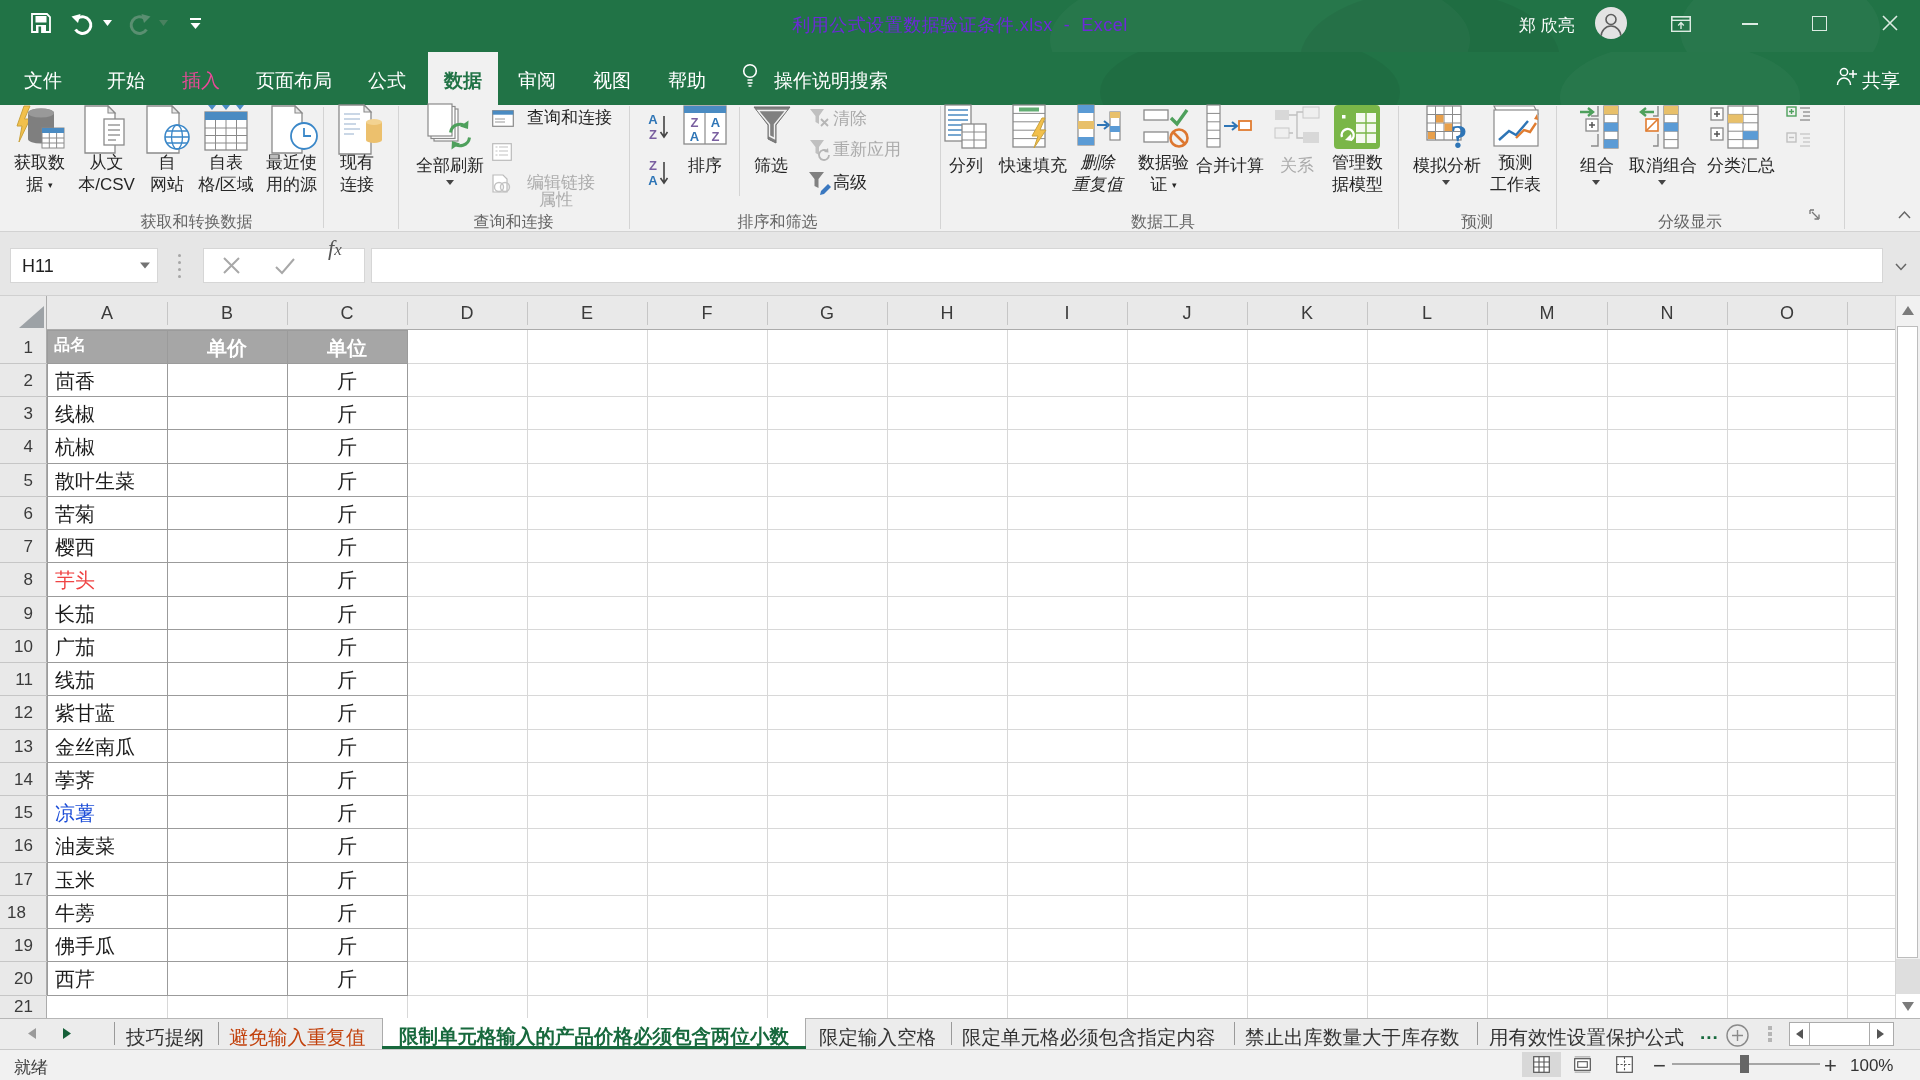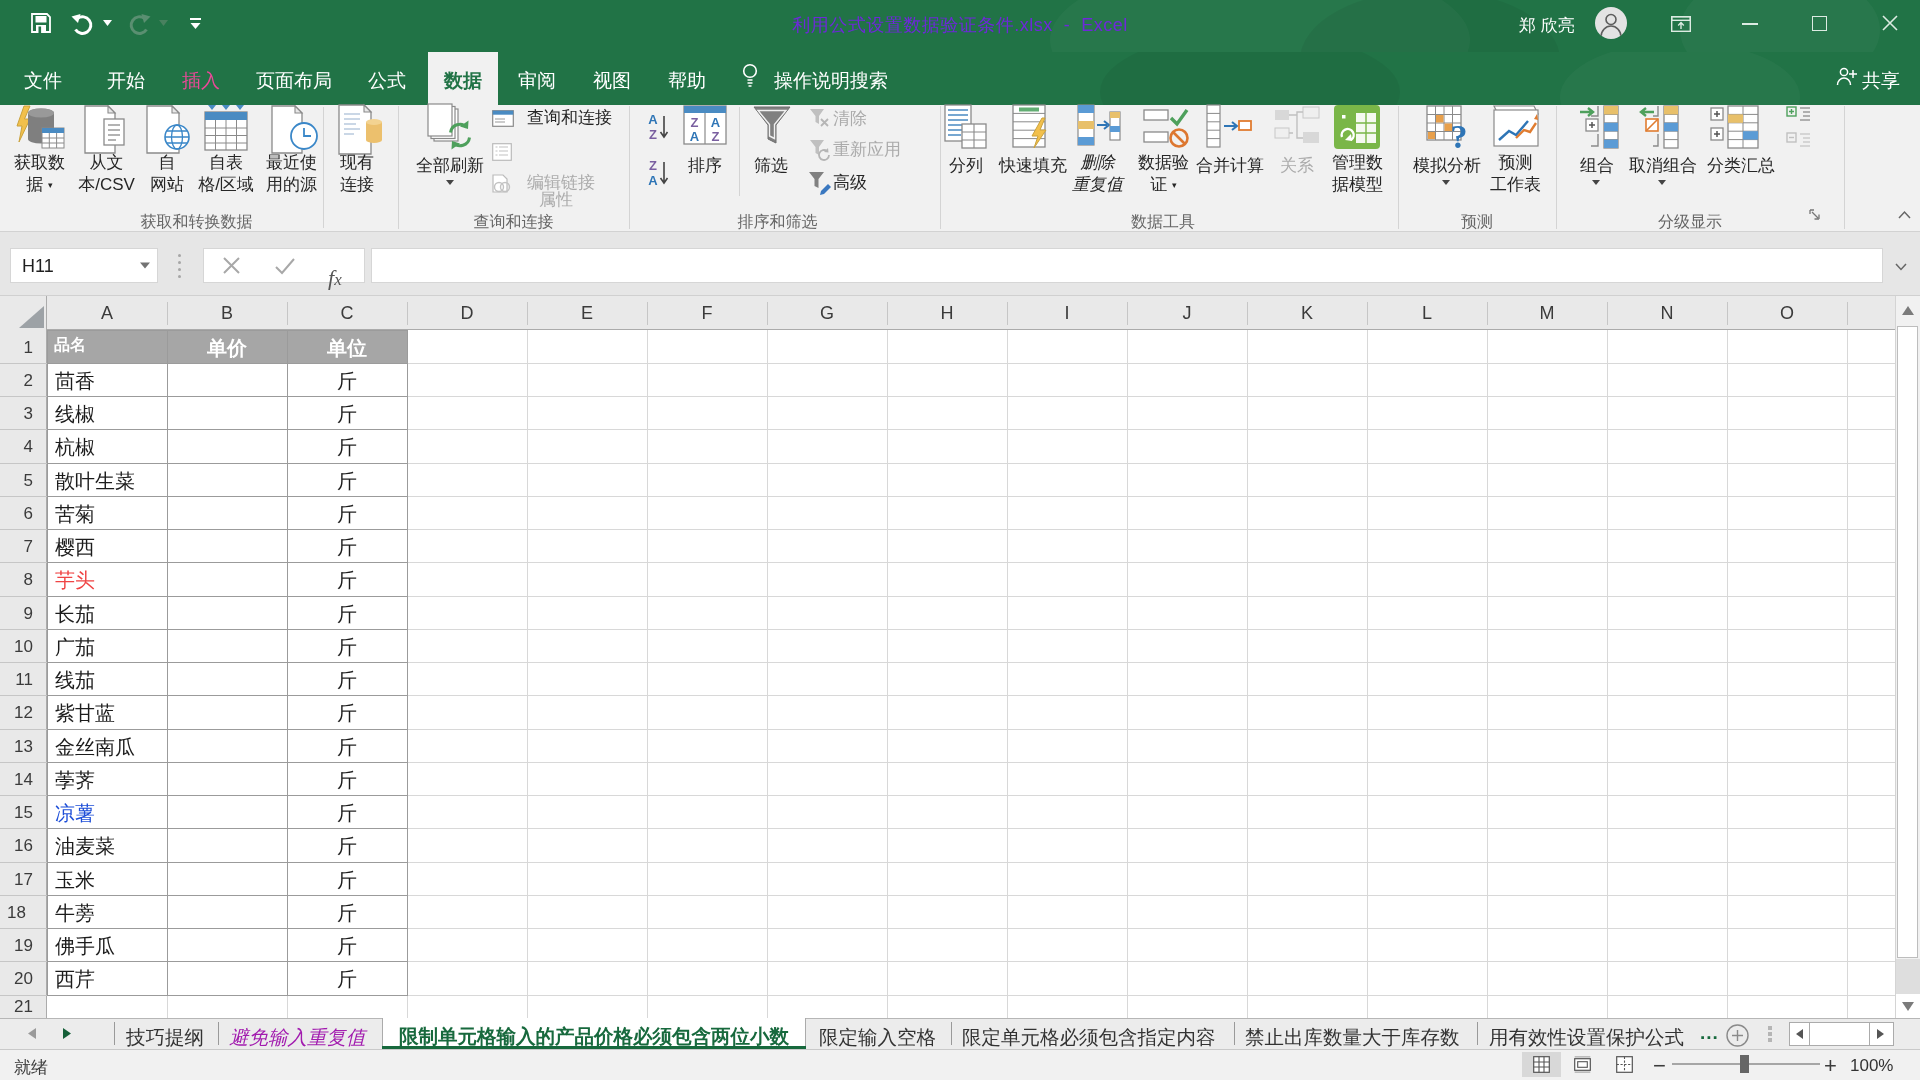--- a/index.html
+++ b/index.html
@@ -357,21 +357,21 @@
 <div class="ab" style="left:178px;top:261px;width:3px;height:3px;border-radius:50%;background:#a6a6a6;"></div>
 <div class="ab" style="left:178px;top:268px;width:3px;height:3px;border-radius:50%;background:#a6a6a6;"></div>
 <div class="ab" style="left:178px;top:275px;width:3px;height:3px;border-radius:50%;background:#a6a6a6;"></div>
 <div class="ab" style="left:203px;top:248px;width:162px;height:35px;background:#fff;border:1px solid #d6d6d6;box-sizing:border-box;"></div>
 <svg class="ab" style="left:223px;top:257px" width="17" height="17" viewBox="0 0 17 17">
     <path d="M1 1 L16 16 M16 1 L1 16" stroke="#a8a8a8" stroke-width="2"></path>
   </svg>
 <svg class="ab" style="left:275px;top:258px" width="20" height="16" viewBox="0 0 20 16">
     <path d="M1 9 L7 15 L19 1" fill="none" stroke="#a8a8a8" stroke-width="2"></path>
   </svg>
-<div class="ab" style="left:328px;top:265px;font-size:22px;font-style:italic;font-family:'Liberation Serif',serif;color:#555;"><i>f</i><span style="font-size:17px;">x</span></div>
+<div class="ab" style="left:328px;top:235px;font-size:22px;font-style:italic;font-family:'Liberation Serif',serif;color:#555;"><i>f</i><span style="font-size:17px;">x</span></div>
 <div class="ab" style="left:371px;top:248px;width:1512px;height:35px;background:#fff;border:1px solid #d6d6d6;box-sizing:border-box;"></div>
 <svg class="ab" style="left:1895px;top:263px" width="12" height="8" viewBox="0 0 12 8">
     <path d="M1 1 L6 6.5 L11 1" fill="none" stroke="#666" stroke-width="1.5"></path>
   </svg>
 <div class="ab" style="left:0;top:296px;width:1920px;height:722px;background:#fff;"></div>
 <div class="ab" style="left:0;top:296px;width:1895px;height:34px;background:#e9e9e9;border-bottom:1px solid #ababab;box-sizing:border-box;"></div>
 <div class="ab" style="left:0;top:296px;width:47px;height:34px;background:#e9e9e9;border-right:1px solid #ababab;box-sizing:border-box;"></div>
 <svg class="ab" style="left:19px;top:306px" width="25" height="22" viewBox="0 0 25 22">
     <path d="M25 0 L25 22 L0 22 Z" fill="#9da2a6"></path>
   </svg>
@@ -564,21 +564,21 @@
 <div class="ab" style="left:0;top:1018px;width:1920px;height:31px;background:#ececec;border-top:1px solid #b6b6b6;box-sizing:border-box;"></div>
 <svg class="ab" style="left:28px;top:1028px" width="9" height="11" viewBox="0 0 9 11">
     <path d="M8 0 L0 5.5 L8 11 Z" fill="#9a9a9a"></path>
   </svg>
 <svg class="ab" style="left:62px;top:1028px" width="9" height="11" viewBox="0 0 9 11">
     <path d="M1 0 L9 5.5 L1 11 Z" fill="#155f38"></path>
   </svg>
 <div class="ab" style="left:114px;top:1022px;width:1px;height:23px;background:#9a9a9a;"></div>
 <div class="ab" style="left:218px;top:1022px;width:1px;height:23px;background:#9a9a9a;"></div>
 <div class="ab" style="left:126px;top:1024px;font-size:19.5px;color:#333;">技巧提纲</div>
-<div class="ab" style="left:229px;top:1024px;font-size:19.5px;color:#a21caf;font-style:italic;">避免输入重复值</div>
+<div class="ab" style="left:229px;top:1024px;font-size:19.5px;color:#c2410c;">避免输入重复值</div>
 <div class="ab" style="left:382px;top:1018px;width:424px;height:28px;background:#fff;border-left:1px solid #ababab;border-right:1px solid #ababab;box-sizing:border-box;"></div>
 <div class="ab ct" style="left:382px;top:1023px;width:424px;font-size:19.5px;font-weight:700;color:#17693d;">限制单元格输入的产品价格必须包含两位小数</div>
 <div class="ab" style="left:382px;top:1046px;width:424px;height:3px;background:#17693d;"></div>
 <div class="ab" style="left:819px;top:1024px;font-size:19.5px;color:#333;">限定输入空格</div>
 <div class="ab" style="left:951px;top:1022px;width:1px;height:23px;background:#9a9a9a;"></div>
 <div class="ab" style="left:962px;top:1024px;font-size:19.5px;color:#333;">限定单元格必须包含指定内容</div>
 <div class="ab" style="left:1234px;top:1022px;width:1px;height:23px;background:#9a9a9a;"></div>
 <div class="ab" style="left:1245px;top:1024px;font-size:19.5px;color:#333;">禁止出库数量大于库存数</div>
 <div class="ab" style="left:1477px;top:1022px;width:1px;height:23px;background:#9a9a9a;"></div>
 <div class="ab" style="left:1489px;top:1024px;font-size:19.5px;color:#333;">用有效性设置保护公式</div>

